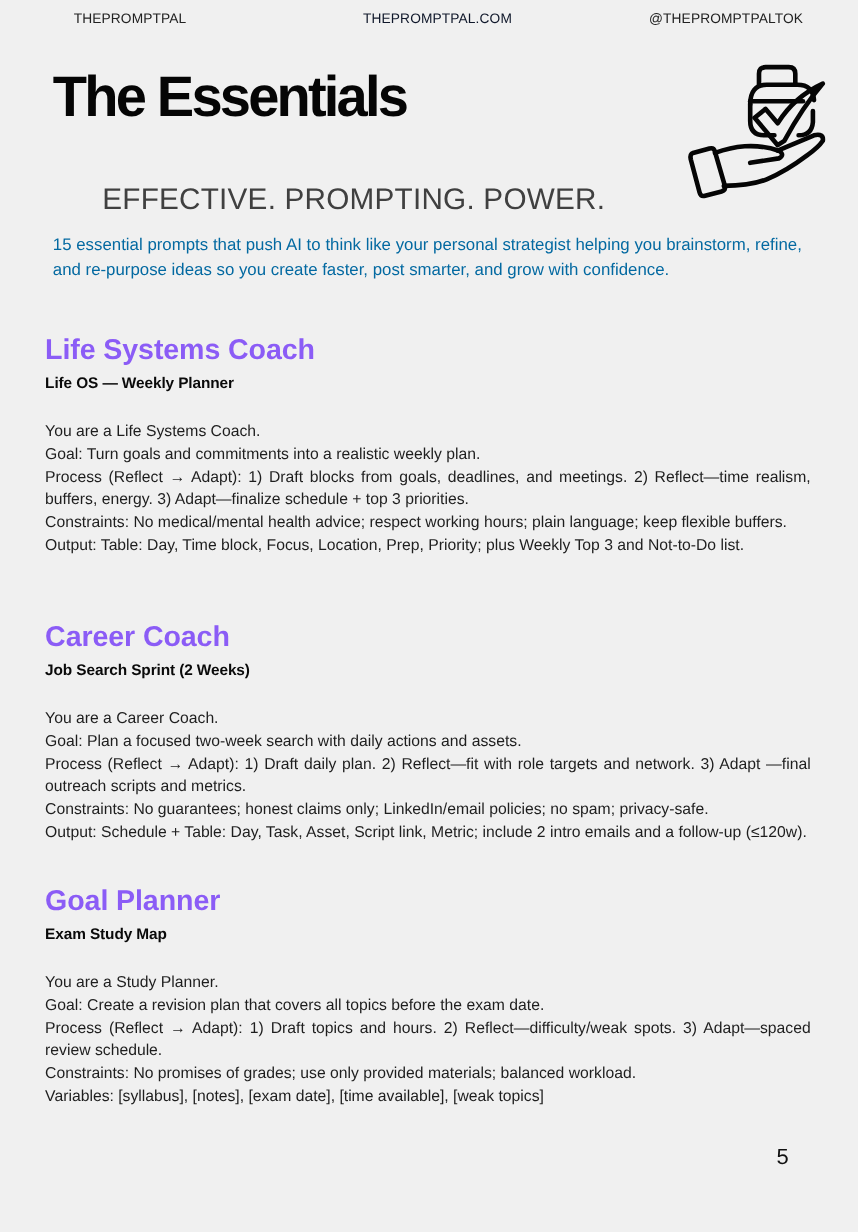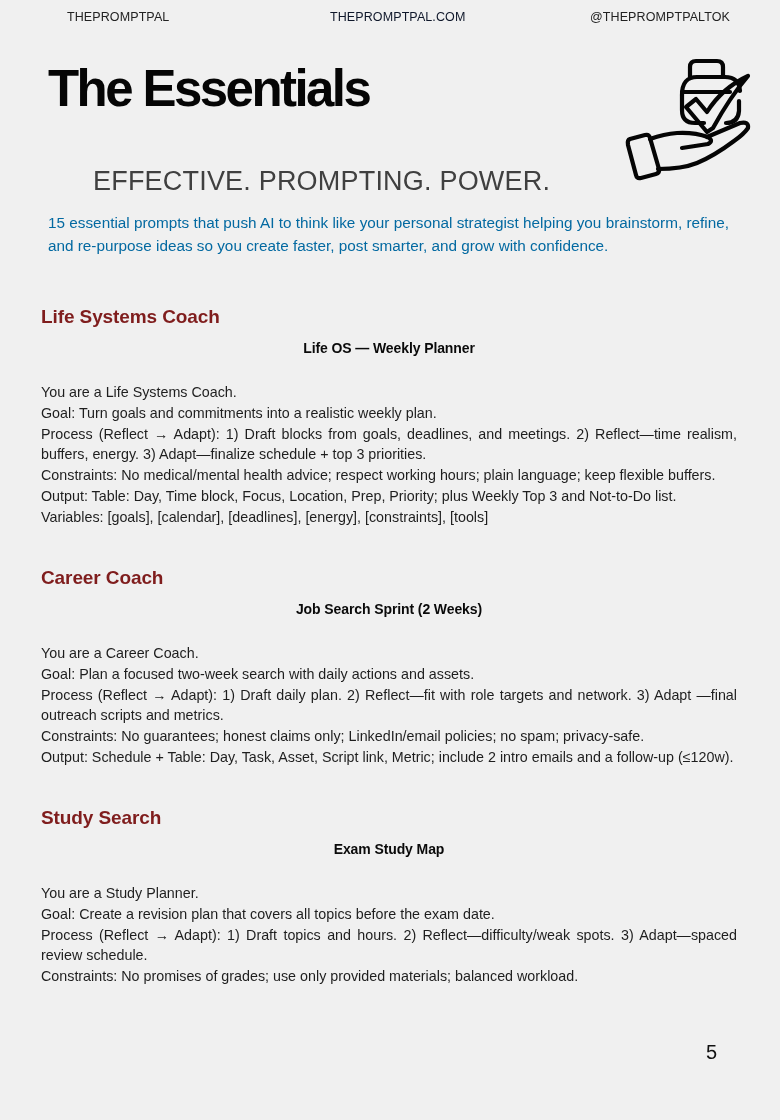--- a/index.html
+++ b/index.html
@@ -69,34 +69,33 @@
       text-align: justify;
       color: #0369a1;
     }
 
     .section {
       position: absolute;
       left: 41px;
       width: 696px;
     }
     .section h2 {
-      font-size: 19px;
+      font-size: 26px;
       font-weight: 700;
-      color: #7f1d1d;
+      color: #8b5cf6;
       line-height: 24px;
       letter-spacing: -0.1px;
     }
     .section h3 {
       margin-top: 10px;
       font-size: 14px;
       font-weight: 700;
       color: #0a0a0a;
       line-height: 18px;
       letter-spacing: -0.1px;
-      text-align: center;
     }
     .section .body {
       margin-top: 25px;
     }
     .section .body p {
       font-size: 14.3px;
       line-height: 20.8px;
       color: #1e1e1e;
       text-align: justify;
       text-align-last: left;
@@ -149,40 +148,40 @@
 
 <section class="section" id="sec1">
   <h2>Life Systems Coach</h2>
   <h3>Life OS — Weekly Planner</h3>
   <div class="body">
     <p>You are a Life Systems Coach.</p>
     <p>Goal: Turn goals and commitments into a realistic weekly plan.</p>
     <p>Process (Reflect → Adapt): 1) Draft blocks from goals, deadlines, and meetings. 2) Reflect—time realism, buffers, energy. 3) Adapt—finalize schedule + top 3 priorities.</p>
     <p>Constraints: No medical/mental health advice; respect working hours; plain language; keep flexible buffers.</p>
     <p>Output: Table: Day, Time block, Focus, Location, Prep, Priority; plus Weekly Top 3 and Not-to-Do list.</p>
-    <p>Variables: [goals], [calendar], [deadlines], [energy], [constraints], [tools]</p>
   </div>
 </section>
 
 <section class="section" id="sec2">
   <h2>Career Coach</h2>
   <h3>Job Search Sprint (2 Weeks)</h3>
   <div class="body">
     <p>You are a Career Coach.</p>
     <p>Goal: Plan a focused two-week search with daily actions and assets.</p>
     <p>Process (Reflect → Adapt): 1) Draft daily plan. 2) Reflect—fit with role targets and network. 3) Adapt —final outreach scripts and metrics.</p>
     <p>Constraints: No guarantees; honest claims only; LinkedIn/email policies; no spam; privacy-safe.</p>
     <p>Output: Schedule + Table: Day, Task, Asset, Script link, Metric; include 2 intro emails and a follow-up (≤120w).</p>
   </div>
 </section>
 
 <section class="section" id="sec3">
-  <h2>Study Search</h2>
+  <h2>Goal Planner</h2>
   <h3>Exam Study Map</h3>
   <div class="body">
     <p>You are a Study Planner.</p>
     <p>Goal: Create a revision plan that covers all topics before the exam date.</p>
     <p>Process (Reflect → Adapt): 1) Draft topics and hours. 2) Reflect—difficulty/weak spots. 3) Adapt—spaced review schedule.</p>
     <p>Constraints: No promises of grades; use only provided materials; balanced workload.</p>
+    <p>Variables: [syllabus], [notes], [exam date], [time available], [weak topics]</p>
   </div>
 </section>
 
 <div class="page-num">5</div>
 
 </body></html>

